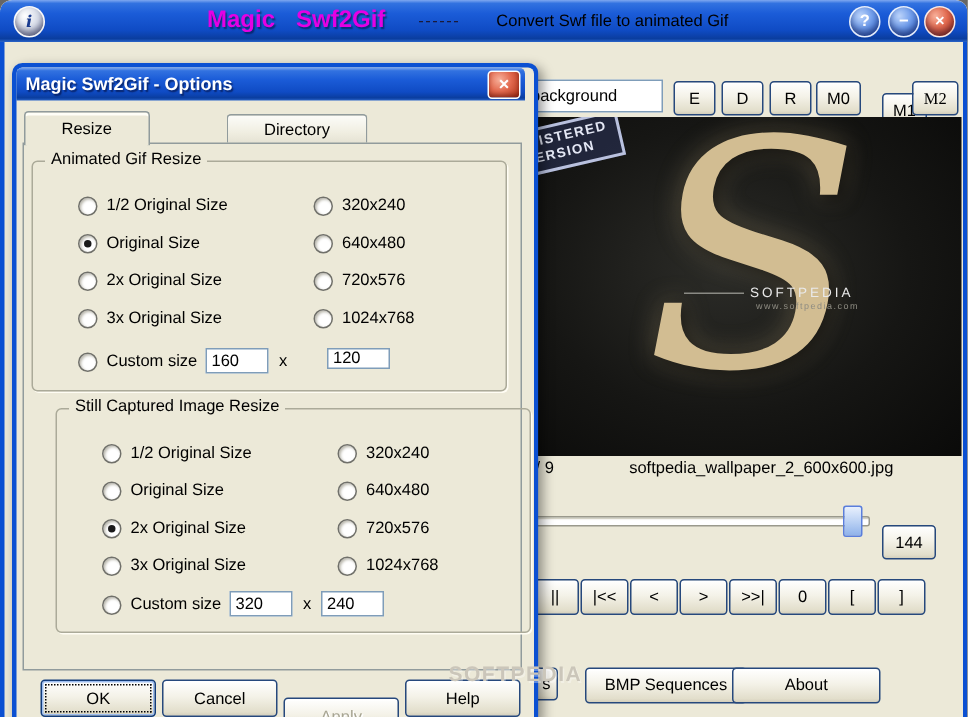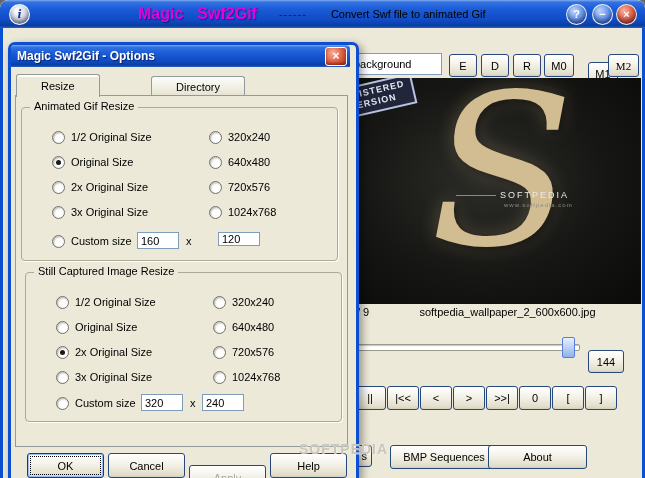--- a/index.html
+++ b/index.html
@@ -184,21 +184,21 @@
 
           <div class="opt" style="left:30px;top:126px;">
             <span class="radio" data-checked="false"></span>
             <span class="opt-label">Custom size</span>
           </div>
           <input class="field" style="left: 115px; top: 124px; width: 42px; height: 17px; box-sizing: border-box;" value="160">
           <span class="x-sep" style="left:164px;top:127px;">x</span>
           <input class="field" style="left: 176px; top: 124px; width: 42px; height: 14px; box-sizing: border-box; margin-left: 20px;" value="120">
         </div>
 
-        <div class="group" style="left:9px;top:176px;width:315px;height:148px;">
+        <div class="group" style="left:21px;top:176px;width:315px;height:148px;">
           <span class="group-title">Still Captured Image Resize</span>
 
           <div class="opt" style="left:30px;top:22px;">
             <span class="radio" data-checked="false"></span>
             <span class="opt-label">1/2 Original Size</span>
           </div>
           <div class="opt" style="left:30px;top:47px;">
             <span class="radio" data-checked="false"></span>
             <span class="opt-label">Original Size</span>
           </div>

